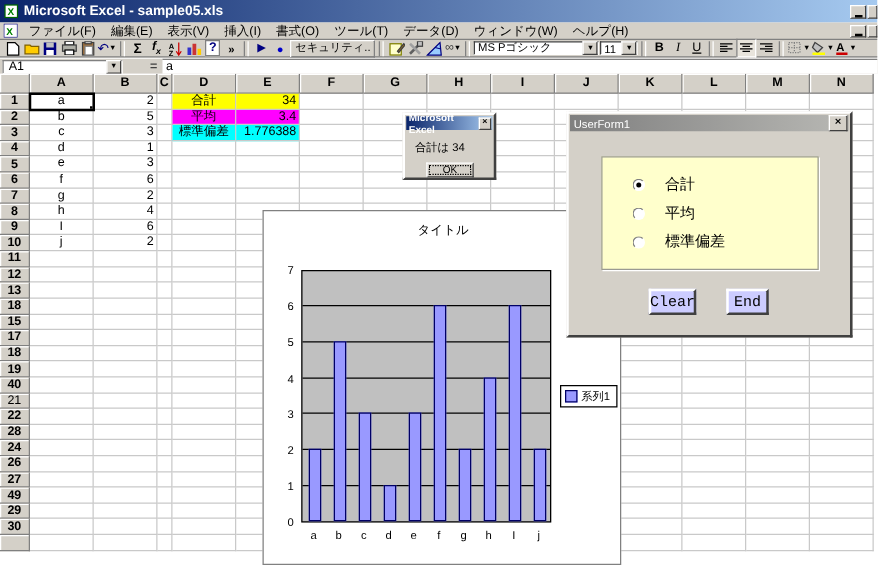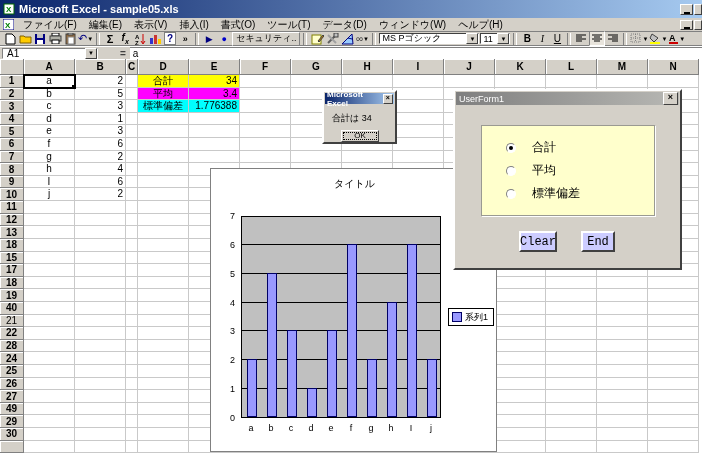--- a/index.html
+++ b/index.html
@@ -760,37 +760,20 @@
       <div class="cell" style="width: 51px; text-align: left;"></div>
       <div class="cell" style="width: 51px; text-align: left;"></div>
       <div class="cell" style="width: 51px; text-align: left;"></div>
       <div class="cell" style="width: 51px; text-align: left;"></div>
       <div class="cell" style="width: 51px; text-align: left;"></div>
       <div class="cell" style="width: 51px; text-align: left;"></div>
       <div class="cell" style="width: 51px; text-align: left;"></div>
       <div class="cell" style="width: 51px; text-align: left;"></div>
     </div>
     <div class="rowline">
-      <div class="hdr" style="width: 24px; font-weight: bold;">25</div>
-      <div class="cell" style="width: 51px; text-align: left;"></div>
-      <div class="cell" style="width: 51px; text-align: left;"></div>
-      <div class="cell" style="width: 12px; text-align: left;"></div>
-      <div class="cell" style="width: 51px; text-align: left;"></div>
-      <div class="cell" style="width: 51px; text-align: left;"></div>
-      <div class="cell" style="width: 51px; text-align: left;"></div>
-      <div class="cell" style="width: 51px; text-align: left;"></div>
-      <div class="cell" style="width: 51px; text-align: left;"></div>
-      <div class="cell" style="width: 51px; text-align: left;"></div>
-      <div class="cell" style="width: 51px; text-align: left;"></div>
-      <div class="cell" style="width: 51px; text-align: left;"></div>
-      <div class="cell" style="width: 51px; text-align: left;"></div>
-      <div class="cell" style="width: 51px; text-align: left;"></div>
-      <div class="cell" style="width: 51px; text-align: left;"></div>
-    </div>
-    <div class="rowline">
       <div class="hdr" style="width: 24px; font-weight: bold;">26</div>
       <div class="cell" style="width: 51px; text-align: left;"></div>
       <div class="cell" style="width: 51px; text-align: left;"></div>
       <div class="cell" style="width: 12px; text-align: left;"></div>
       <div class="cell" style="width: 51px; text-align: left;"></div>
       <div class="cell" style="width: 51px; text-align: left;"></div>
       <div class="cell" style="width: 51px; text-align: left;"></div>
       <div class="cell" style="width: 51px; text-align: left;"></div>
       <div class="cell" style="width: 51px; text-align: left;"></div>
       <div class="cell" style="width: 51px; text-align: left;"></div>

